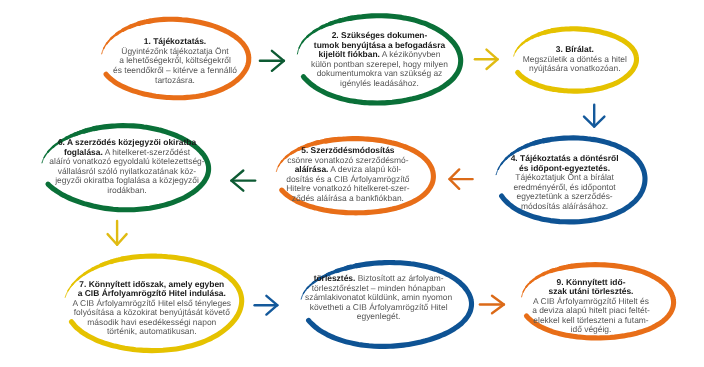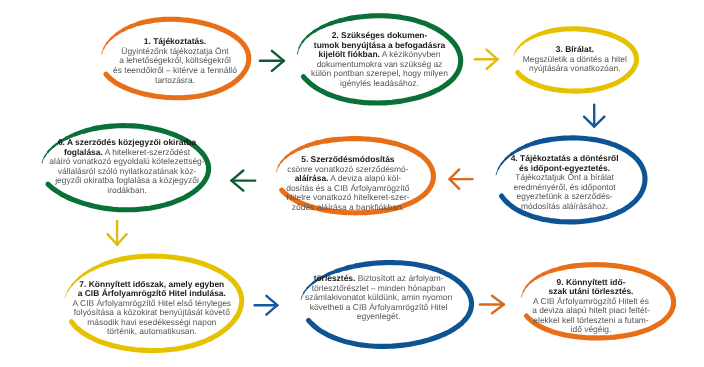--- a/index.html
+++ b/index.html
@@ -158,38 +158,38 @@
         <div class="ln" data-name="step-1-line"><b data-name="step-1-title-text">1. Tájékoztatás.</b></div>
         <div class="ln" data-name="step-1-line"><span data-name="step-1-body-text">Ügyintézőnk tájékoztatja Önt</span></div>
         <div class="ln" data-name="step-1-line"><span data-name="step-1-body-text">a lehetőségekről, költségekről</span></div>
         <div class="ln" data-name="step-1-line"><span data-name="step-1-body-text">és teendőkről – kitérve a fennálló</span></div>
         <div class="ln" data-name="step-1-line"><span data-name="step-1-body-text">tartozásra.</span></div>
       </div>
     <div class="tbox" data-name="step-2-text" style="left:219.5px;top:31.0px">
         <div class="ln" data-name="step-2-line"><b data-name="step-2-title-text">2. Szükséges dokumen-</b></div>
         <div class="ln" data-name="step-2-line"><b data-name="step-2-title-text">tumok benyújtása a befogadásra</b></div>
         <div class="ln" data-name="step-2-line"><b data-name="step-2-title-text">kijelölt fiókban.</b> <span data-name="step-2-body-text">A kézikönyvben</span></div>
+        <div class="ln" data-name="step-2-line"><span data-name="step-2-body-text">külön pontban szerepel, hogy milyen</span></div>
         <div class="ln" data-name="step-2-line"><span data-name="step-2-body-text">dokumentumokra van szükség az</span></div>
-        <div class="ln" data-name="step-2-line"><span data-name="step-2-body-text">külön pontban szerepel, hogy milyen</span></div>
         <div class="ln" data-name="step-2-line"><span data-name="step-2-body-text">igénylés leadásához.</span></div>
       </div>
     <div class="tbox" data-name="step-3-text" style="left:414.79999999999995px;top:45.4px">
         <div class="ln" data-name="step-3-line"><b data-name="step-3-title-text">3. Bírálat.</b></div>
         <div class="ln" data-name="step-3-line"><span data-name="step-3-body-text">Megszületik a döntés a hitel</span></div>
         <div class="ln" data-name="step-3-line"><span data-name="step-3-body-text">nyújtására vonatkozóan.</span></div>
       </div>
     <div class="tbox" data-name="step-4-text" style="left:404.6px;top:154.3px">
         <div class="ln" data-name="step-4-line"><b data-name="step-4-title-text">4. Tájékoztatás a döntésről</b></div>
         <div class="ln" data-name="step-4-line"><b data-name="step-4-title-text">és időpont-egyeztetés.</b></div>
         <div class="ln" data-name="step-4-line"><span data-name="step-4-body-text">Tájékoztatjuk Önt a bírálat</span></div>
         <div class="ln" data-name="step-4-line"><span data-name="step-4-body-text">eredményéről, és időpontot</span></div>
         <div class="ln" data-name="step-4-line"><span data-name="step-4-body-text">egyeztetünk a szerződés-</span></div>
         <div class="ln" data-name="step-4-line"><span data-name="step-4-body-text">módosítás aláírásához.</span></div>
       </div>
-    <div class="tbox" data-name="step-5-text" style="left:187.89999999999998px;top:155px">
+    <div class="tbox" data-name="step-5-text" style="left:187.89999999999998px;top:146px">
         <div class="ln" data-name="step-5-line"><b data-name="step-5-title-text">5. Szerződésmódosítás</b></div>
         <div class="ln" data-name="step-5-line"><span data-name="step-5-body-text">csönre vonatkozó szerződésmó-</span></div>
         <div class="ln" data-name="step-5-line"><b data-name="step-5-title-text">aláírása.</b> <span data-name="step-5-body-text">A deviza alapú köl-</span></div>
         <div class="ln" data-name="step-5-line"><span data-name="step-5-body-text">dosítás és a CIB Árfolyamrögzítő</span></div>
         <div class="ln" data-name="step-5-line"><span data-name="step-5-body-text">Hitelre vonatkozó hitelkeret-szer-</span></div>
         <div class="ln" data-name="step-5-line"><span data-name="step-5-body-text">ződés aláírása a bankfiókban.</span></div>
       </div>
     <div class="tbox" data-name="step-6-text" style="left:-33.0px;top:138.0px">
         <div class="ln" data-name="step-6-line"><b data-name="step-6-title-text">6. A szerződés közjegyzői okiratba</b></div>
         <div class="ln" data-name="step-6-line"><b data-name="step-6-title-text">foglalása.</b> <span data-name="step-6-body-text">A hitelkeret-szerződést</span></div>

